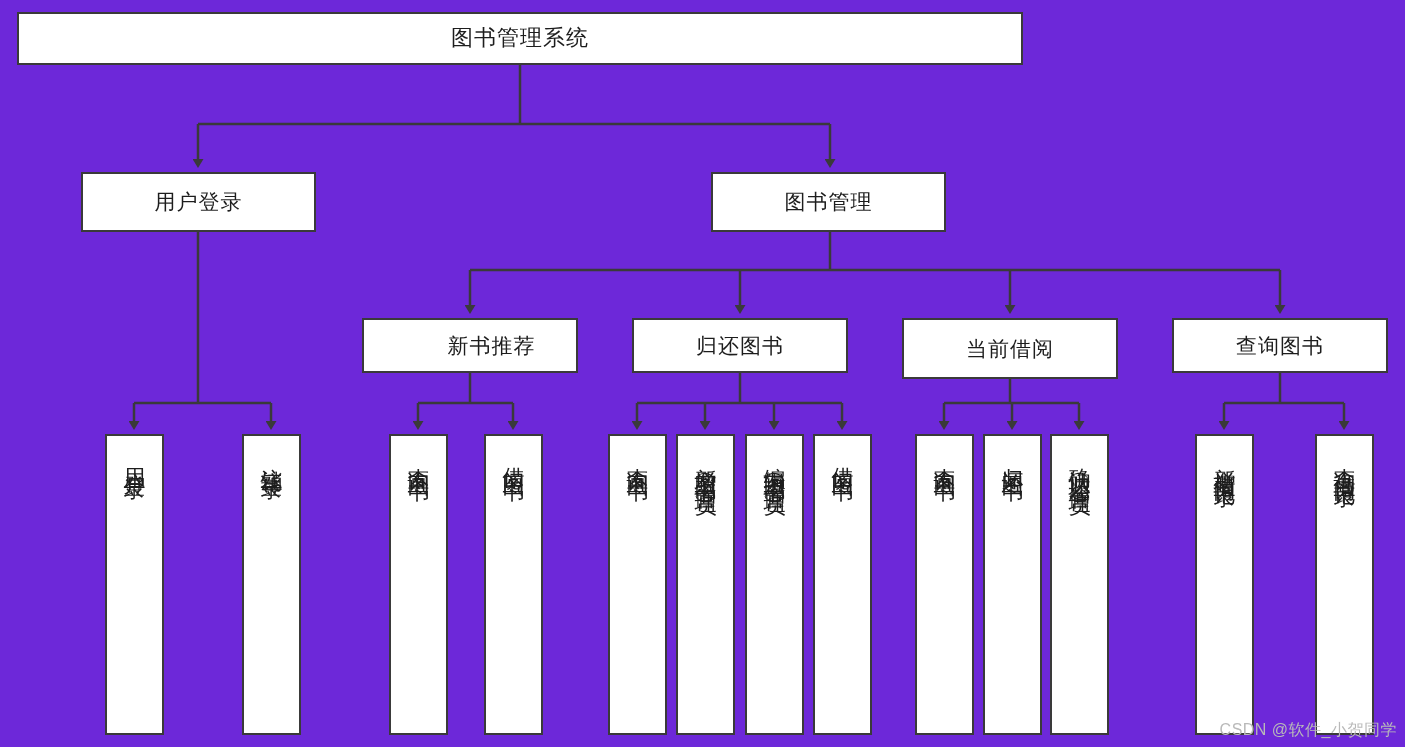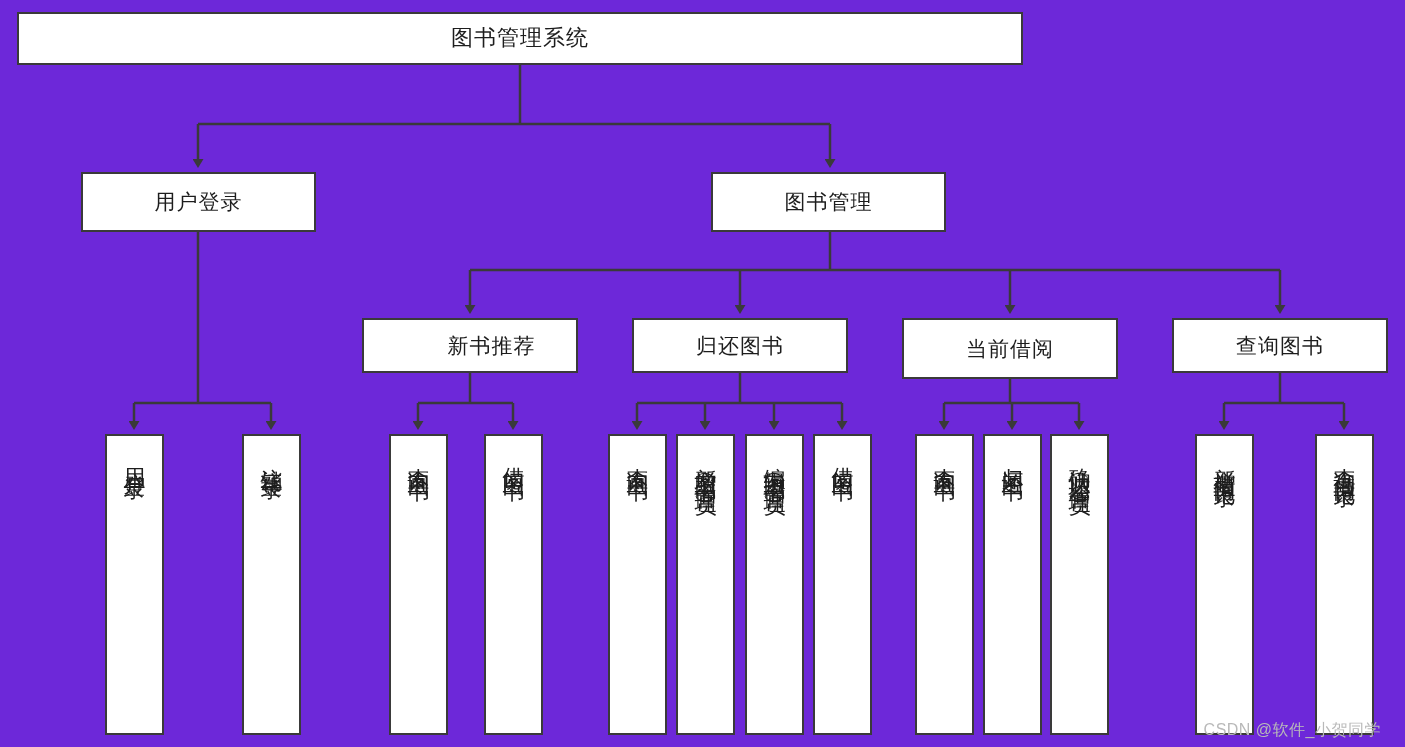--- a/index.html
+++ b/index.html
@@ -55,21 +55,21 @@
   .node.vert .node-label {
     writing-mode: vertical-rl;
     text-orientation: upright;
     font-size: 22px;
     letter-spacing: 4px;
     line-height: 1;
     white-space: nowrap;
   }
   #watermark {
     position: absolute;
-    right: 24px;
+    right: 8px;
     bottom: 6px;
     font-size: 16px;
     color: #b9b9b9;
     letter-spacing: 0.5px;
     z-index: 5;
     white-space: nowrap;
   }
 </style>
 </head>
 <body>

